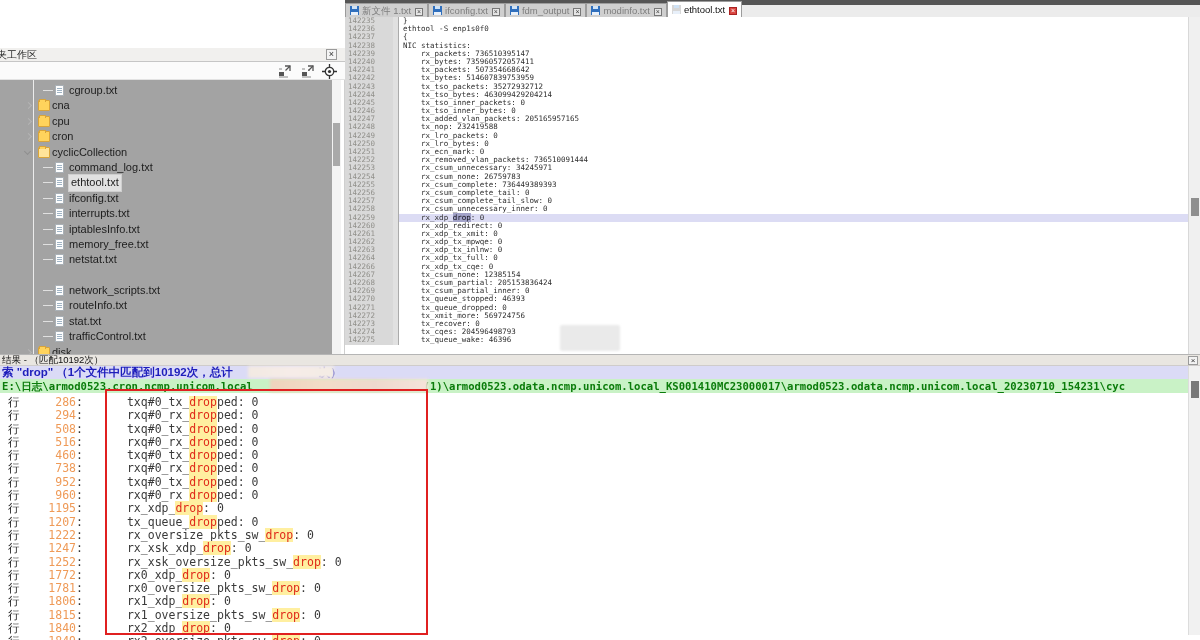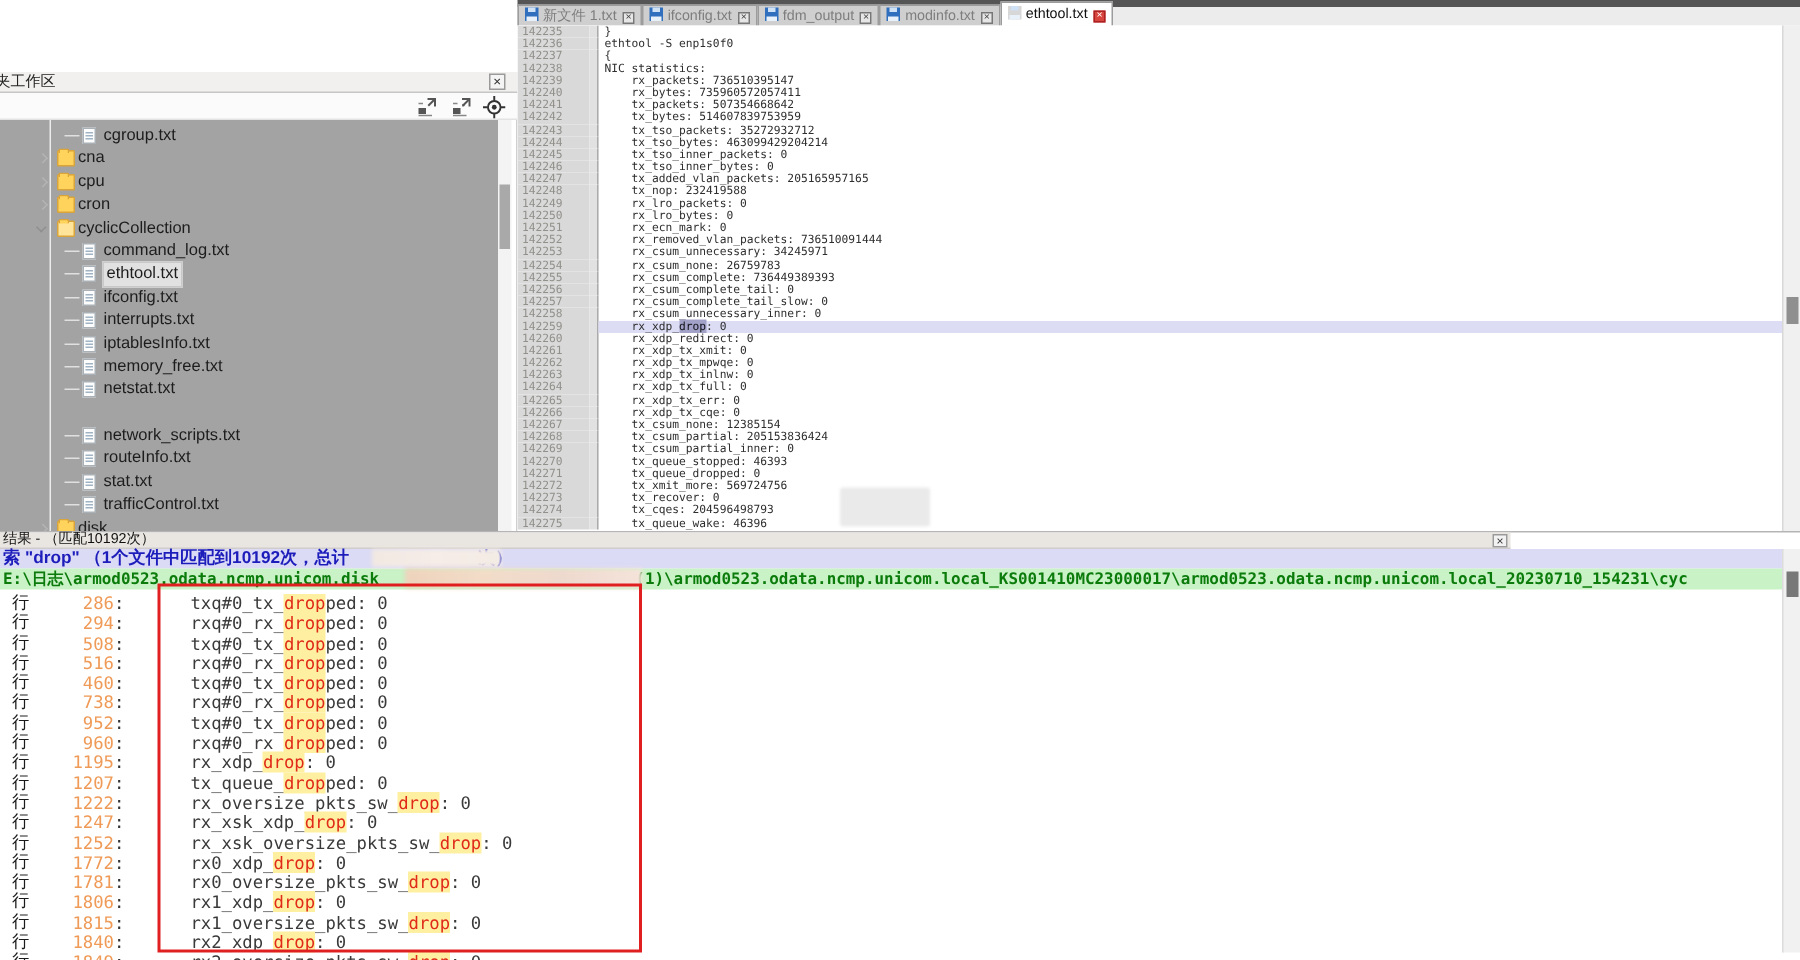--- a/index.html
+++ b/index.html
@@ -58,21 +58,21 @@
   .code-row.current .sel { background:#a2a2c8; color:#101018; }
 
   #ed-vscroll { position:absolute; left:843px; top:17px; width:12px; height:337px; background:#f0f0f0; border-left:1px solid #d8d8d8; }
   #ed-vthumb { position:absolute; left:2px; top:181px; width:8px; height:18px; background:#8f8f8f; }
 
   .redact { position:absolute; filter:blur(1.5px); }
   #redact-editor { left:560px; top:325px; width:60px; height:26px; background:rgba(233,233,233,0.95); border-radius:2px; filter:blur(1px); }
 
   
   #results { position:absolute; left:0; top:354px; width:1200px; height:286px; background:#fff; border-top:1px solid #b5b5b5; }
-  #res-header { position:absolute; left:0; top:0; width:1007px; height:11px; background:#e9e6e1; border-bottom:1px solid #cfcccb; font-size:9.5px; line-height:10px; color:#111; }
+  #res-header { position:absolute; left:0; top:0; width:1200px; height:11px; background:#e9e6e1; border-bottom:1px solid #cfcccb; font-size:9.5px; line-height:10px; color:#111; }
   #res-header-text { position:absolute; left:2px; top:0; white-space:nowrap; }
   #res-close { position:absolute; right:2px; top:1px; width:10px; height:9px; border:1px solid #9a9a9a; background:#f2f2f2; font-size:8px; line-height:7px; text-align:center; color:#333; }
 
   #res-summary { position:absolute; left:0; top:11px; width:1188px; height:13px; background:#dbdbf6; font-weight:bold; font-size:11.5px; line-height:13px; color:#1d1dbb; white-space:nowrap; }
   #res-summary-text { position:absolute; left:2px; top:0; }
   #redact-summary { left:248px; top:366px; width:86px; height:12px; background:linear-gradient(90deg,#f2e9e2,#f6ece8,#f3ece4); }
 
   #res-path { position:absolute; left:0; top:24px; width:1188px; height:14px; background:#c9f2c6; font-family:"DejaVu Sans Mono", monospace; font-weight:bold; font-size:10.6px; line-height:14px; color:#0b7c0b; white-space:nowrap; }
   #res-path-text { position:absolute; left:2px; top:0; }
   #redact-path { left:270px; top:379px; width:158px; height:13px; background:linear-gradient(90deg,#eed3bc,#f2dcc8,#eed9ce,#f5e3da); }
@@ -262,21 +262,20 @@
         <div class="code-row"><span class="code-num">142255</span><span class="code-marg"></span><span class="code-text">    rx_csum_complete: 736449389393</span></div>
         <div class="code-row"><span class="code-num">142256</span><span class="code-marg"></span><span class="code-text">    rx_csum_complete_tail: 0</span></div>
         <div class="code-row"><span class="code-num">142257</span><span class="code-marg"></span><span class="code-text">    rx_csum_complete_tail_slow: 0</span></div>
         <div class="code-row"><span class="code-num">142258</span><span class="code-marg"></span><span class="code-text">    rx_csum_unnecessary_inner: 0</span></div>
         <div class="code-row current"><span class="code-num">142259</span><span class="code-marg"></span><span class="code-text">    rx_xdp_<span class="sel">drop</span>: 0</span></div>
         <div class="code-row"><span class="code-num">142260</span><span class="code-marg"></span><span class="code-text">    rx_xdp_redirect: 0</span></div>
         <div class="code-row"><span class="code-num">142261</span><span class="code-marg"></span><span class="code-text">    rx_xdp_tx_xmit: 0</span></div>
         <div class="code-row"><span class="code-num">142262</span><span class="code-marg"></span><span class="code-text">    rx_xdp_tx_mpwqe: 0</span></div>
         <div class="code-row"><span class="code-num">142263</span><span class="code-marg"></span><span class="code-text">    rx_xdp_tx_inlnw: 0</span></div>
         <div class="code-row"><span class="code-num">142264</span><span class="code-marg"></span><span class="code-text">    rx_xdp_tx_full: 0</span></div>
-        <div class="code-row"><span class="code-num">142265</span><span class="code-marg"></span><span class="code-text">    rx_xdp_tx_err: 0</span></div>
         <div class="code-row"><span class="code-num">142266</span><span class="code-marg"></span><span class="code-text">    rx_xdp_tx_cqe: 0</span></div>
         <div class="code-row"><span class="code-num">142267</span><span class="code-marg"></span><span class="code-text">    tx_csum_none: 12385154</span></div>
         <div class="code-row"><span class="code-num">142268</span><span class="code-marg"></span><span class="code-text">    tx_csum_partial: 205153836424</span></div>
         <div class="code-row"><span class="code-num">142269</span><span class="code-marg"></span><span class="code-text">    tx_csum_partial_inner: 0</span></div>
         <div class="code-row"><span class="code-num">142270</span><span class="code-marg"></span><span class="code-text">    tx_queue_stopped: 46393</span></div>
         <div class="code-row"><span class="code-num">142271</span><span class="code-marg"></span><span class="code-text">    tx_queue_dropped: 0</span></div>
         <div class="code-row"><span class="code-num">142272</span><span class="code-marg"></span><span class="code-text">    tx_xmit_more: 569724756</span></div>
         <div class="code-row"><span class="code-num">142273</span><span class="code-marg"></span><span class="code-text">    tx_recover: 0</span></div>
         <div class="code-row"><span class="code-num">142274</span><span class="code-marg"></span><span class="code-text">    tx_cqes: 204596498793</span></div>
         <div class="code-row"><span class="code-num">142275</span><span class="code-marg"></span><span class="code-text">    tx_queue_wake: 46396</span></div>
@@ -289,21 +288,21 @@
 
   <div id="results">
     <div id="res-header">
       <span id="res-header-text">结果 -  （匹配10192次）</span>
       <span id="res-close">×</span>
     </div>
     <div id="res-summary">
       <span id="res-summary-text"><span>索 "drop"  （1个文件中匹配到10192次，总计</span><span style="display:inline-block;width:86px"></span><span>次）</span></span>
     </div>
     <div id="res-path">
-      <span id="res-path-text"><span>E:\日志\armod0523.odata.ncmp.unicom.disk</span><span style="display:inline-block;width:158px"></span><span>ar(1)\armod0523.odata.ncmp.unicom.local_KS001410MC23000017\armod0523.odata.ncmp.unicom.local_20230710_154231\cyc</span></span>
+      <span id="res-path-text"><span>E:\日志\armod0523.cron.ncmp.unicom.local</span><span style="display:inline-block;width:158px"></span><span>ar(1)\armod0523.odata.ncmp.unicom.local_KS001410MC23000017\armod0523.odata.ncmp.unicom.local_20230710_154231\cyc</span></span>
     </div>
     <div id="res-rows">
         <div class="res-row"><span class="r-hang">行</span><span class="r-num">286</span><span class="r-colon">:</span><span class="r-text">txq#0_tx_<span class="hit">drop</span>ped: 0</span></div>
         <div class="res-row"><span class="r-hang">行</span><span class="r-num">294</span><span class="r-colon">:</span><span class="r-text">rxq#0_rx_<span class="hit">drop</span>ped: 0</span></div>
         <div class="res-row"><span class="r-hang">行</span><span class="r-num">508</span><span class="r-colon">:</span><span class="r-text">txq#0_tx_<span class="hit">drop</span>ped: 0</span></div>
         <div class="res-row"><span class="r-hang">行</span><span class="r-num">516</span><span class="r-colon">:</span><span class="r-text">rxq#0_rx_<span class="hit">drop</span>ped: 0</span></div>
         <div class="res-row"><span class="r-hang">行</span><span class="r-num">460</span><span class="r-colon">:</span><span class="r-text">txq#0_tx_<span class="hit">drop</span>ped: 0</span></div>
         <div class="res-row"><span class="r-hang">行</span><span class="r-num">738</span><span class="r-colon">:</span><span class="r-text">rxq#0_rx_<span class="hit">drop</span>ped: 0</span></div>
         <div class="res-row"><span class="r-hang">行</span><span class="r-num">952</span><span class="r-colon">:</span><span class="r-text">txq#0_tx_<span class="hit">drop</span>ped: 0</span></div>
         <div class="res-row"><span class="r-hang">行</span><span class="r-num">960</span><span class="r-colon">:</span><span class="r-text">rxq#0_rx_<span class="hit">drop</span>ped: 0</span></div>

